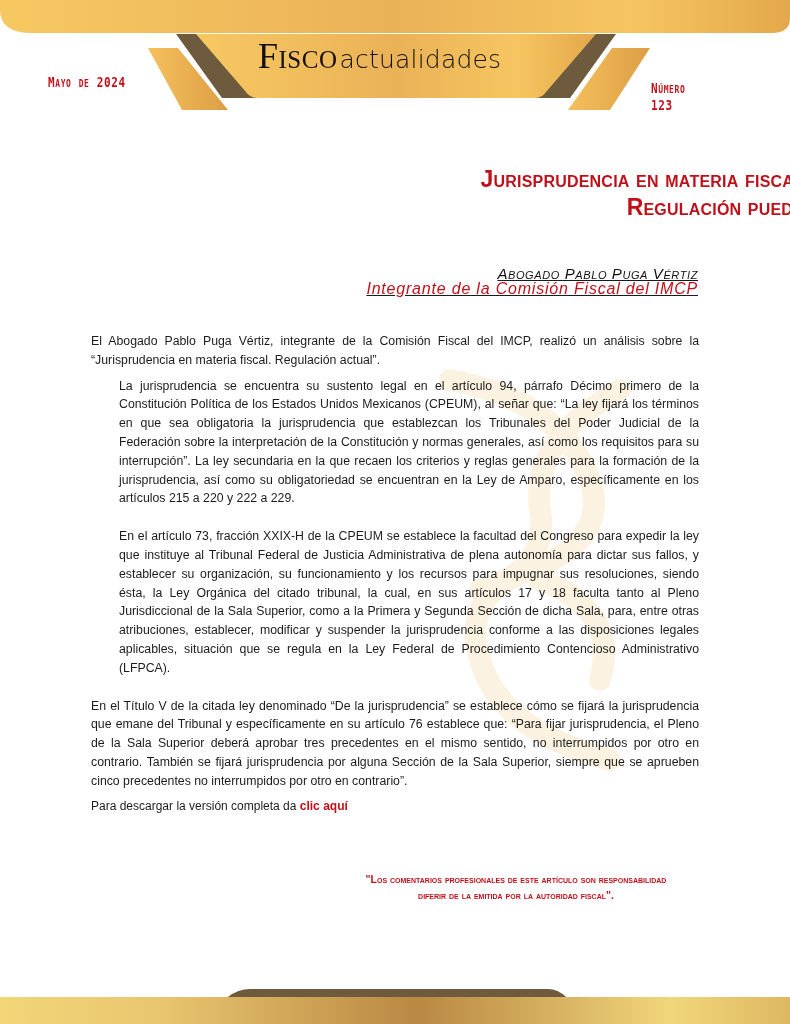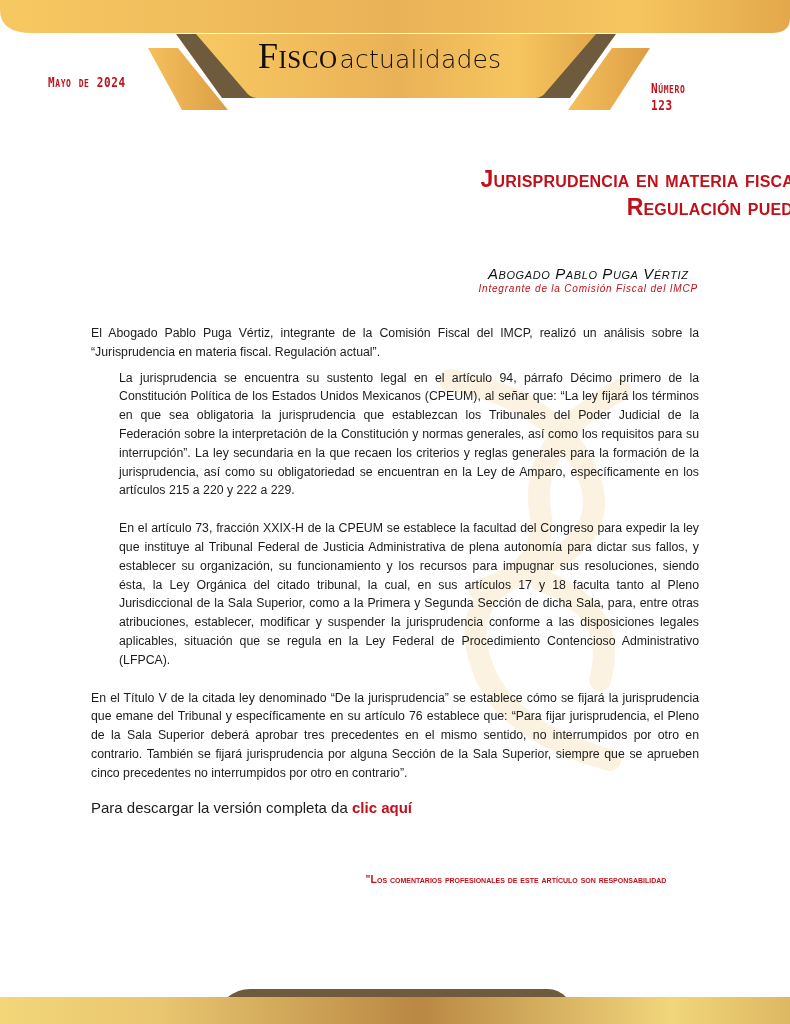--- a/index.html
+++ b/index.html
@@ -33,40 +33,40 @@
     .watermark { position: absolute; left: 420px; top: 360px; width: 230px; height: 420px; opacity: 0.16; }
 
     
     .title-block { position: absolute; left: 0; top: 165px; width: 790px; text-align: right; margin-left: 14px; }
     .title-line {
       color: #c0111a; font-family: "Liberation Sans", sans-serif; font-weight: bold;
       font-variant: small-caps; font-size: 23px; line-height: 28px; letter-spacing: 0.2px;
     }
 
     
-    .author-block { position: absolute; right: 92px; top: 266px; text-align: center; }
+    .author-block { position: absolute; right: 92px; top: 266px; text-align: right; text-decoration: underline; }
     .author-name {
       font-family: "Liberation Sans", sans-serif; font-style: italic; font-variant: small-caps;
       font-size: 15px; letter-spacing: 0.6px; color: #111; line-height: 16px;
     }
     .author-role {
-      font-family: "Liberation Sans", sans-serif; font-style: italic; font-size: 10px;
+      font-family: "Liberation Sans", sans-serif; font-style: italic; font-size: 16px;
       color: #c0111a; letter-spacing: 0.8px; line-height: 13px;
     }
 
     
-    .article { position: absolute; left: 91px; top: 324px; width: 608px; }
+    .article { position: absolute; left: 91px; top: 332px; width: 608px; }
     .article p {
       font-family: "Liberation Sans", sans-serif; font-size: 12.3px; line-height: 18.8px;
       text-align: justify; color: #1c1c1c; margin-bottom: 7px;
     }
     .article p.gap { margin-bottom: 19px; margin-left: 28px; }
     .download {
       position: absolute; left: 91px; top: 799px;
-      font-family: "Liberation Sans", sans-serif; font-size: 15px; color: #1c1c1c;
+      font-family: "Liberation Sans", sans-serif; font-size: 12px; color: #1c1c1c;
     }
     .download a { color: #c0111a; font-weight: bold; text-decoration: none; }
 
     
     .disclaimer {
       position: absolute; left: 330px; top: 871px; width: 372px; text-align: center;
       color: #c0111a; font-family: "Liberation Sans", sans-serif; font-weight: bold;
       font-variant: small-caps; font-size: 10.5px; line-height: 16px;
     }
 
@@ -134,20 +134,21 @@
   <p class="gap">En el artículo 73, fracción XXIX-H de la CPEUM se establece la facultad del Congreso para expedir la ley que instituye al Tribunal Federal de Justicia Administrativa de plena autonomía para dictar sus fallos, y establecer su organización, su funcionamiento y los recursos para impugnar sus resoluciones, siendo ésta, la Ley Orgánica del citado tribunal, la cual, en sus artículos 17 y 18 faculta tanto al Pleno Jurisdiccional de la Sala Superior, como a la Primera y Segunda Sección de dicha Sala, para, entre otras atribuciones, establecer, modificar y suspender la jurisprudencia conforme a las disposiciones legales aplicables, situación que se regula en la Ley Federal de Procedimiento Contencioso Administrativo (LFPCA).</p>
   <p>En el Título V de la citada ley denominado “De la jurisprudencia” se establece cómo se fijará la jurisprudencia que emane del Tribunal y específicamente en su artículo 76 establece que: “Para fijar jurisprudencia, el Pleno de la Sala Superior deberá aprobar tres precedentes en el mismo sentido, no interrumpidos por otro en contrario. También se fijará jurisprudencia por alguna Sección de la Sala Superior, siempre que se aprueben cinco precedentes no interrumpidos por otro en contrario”.</p>
 </div>
 
 <div class="download">
   <span>Para descargar la versión completa da </span><a href="#">clic aquí</a>
 </div>
 
 <div class="disclaimer">
   <div>"Los comentarios profesionales de este artículo son responsabilidad</div>
+  <div>diferir de la emitida por la autoridad fiscal".</div>
 </div>
 
 <svg class="footer" width="790" height="40" viewBox="0 0 790 40">
   <defs>
     <linearGradient id="gFoot" x1="0" x2="1" y1="0" y2="0">
       <stop offset="0" stop-color="#f2d678"></stop>
       <stop offset="0.2" stop-color="#e9c670"></stop>
       <stop offset="0.53" stop-color="#b98843"></stop>
       <stop offset="0.85" stop-color="#f1d67b"></stop>
       <stop offset="1" stop-color="#ddb862"></stop>

